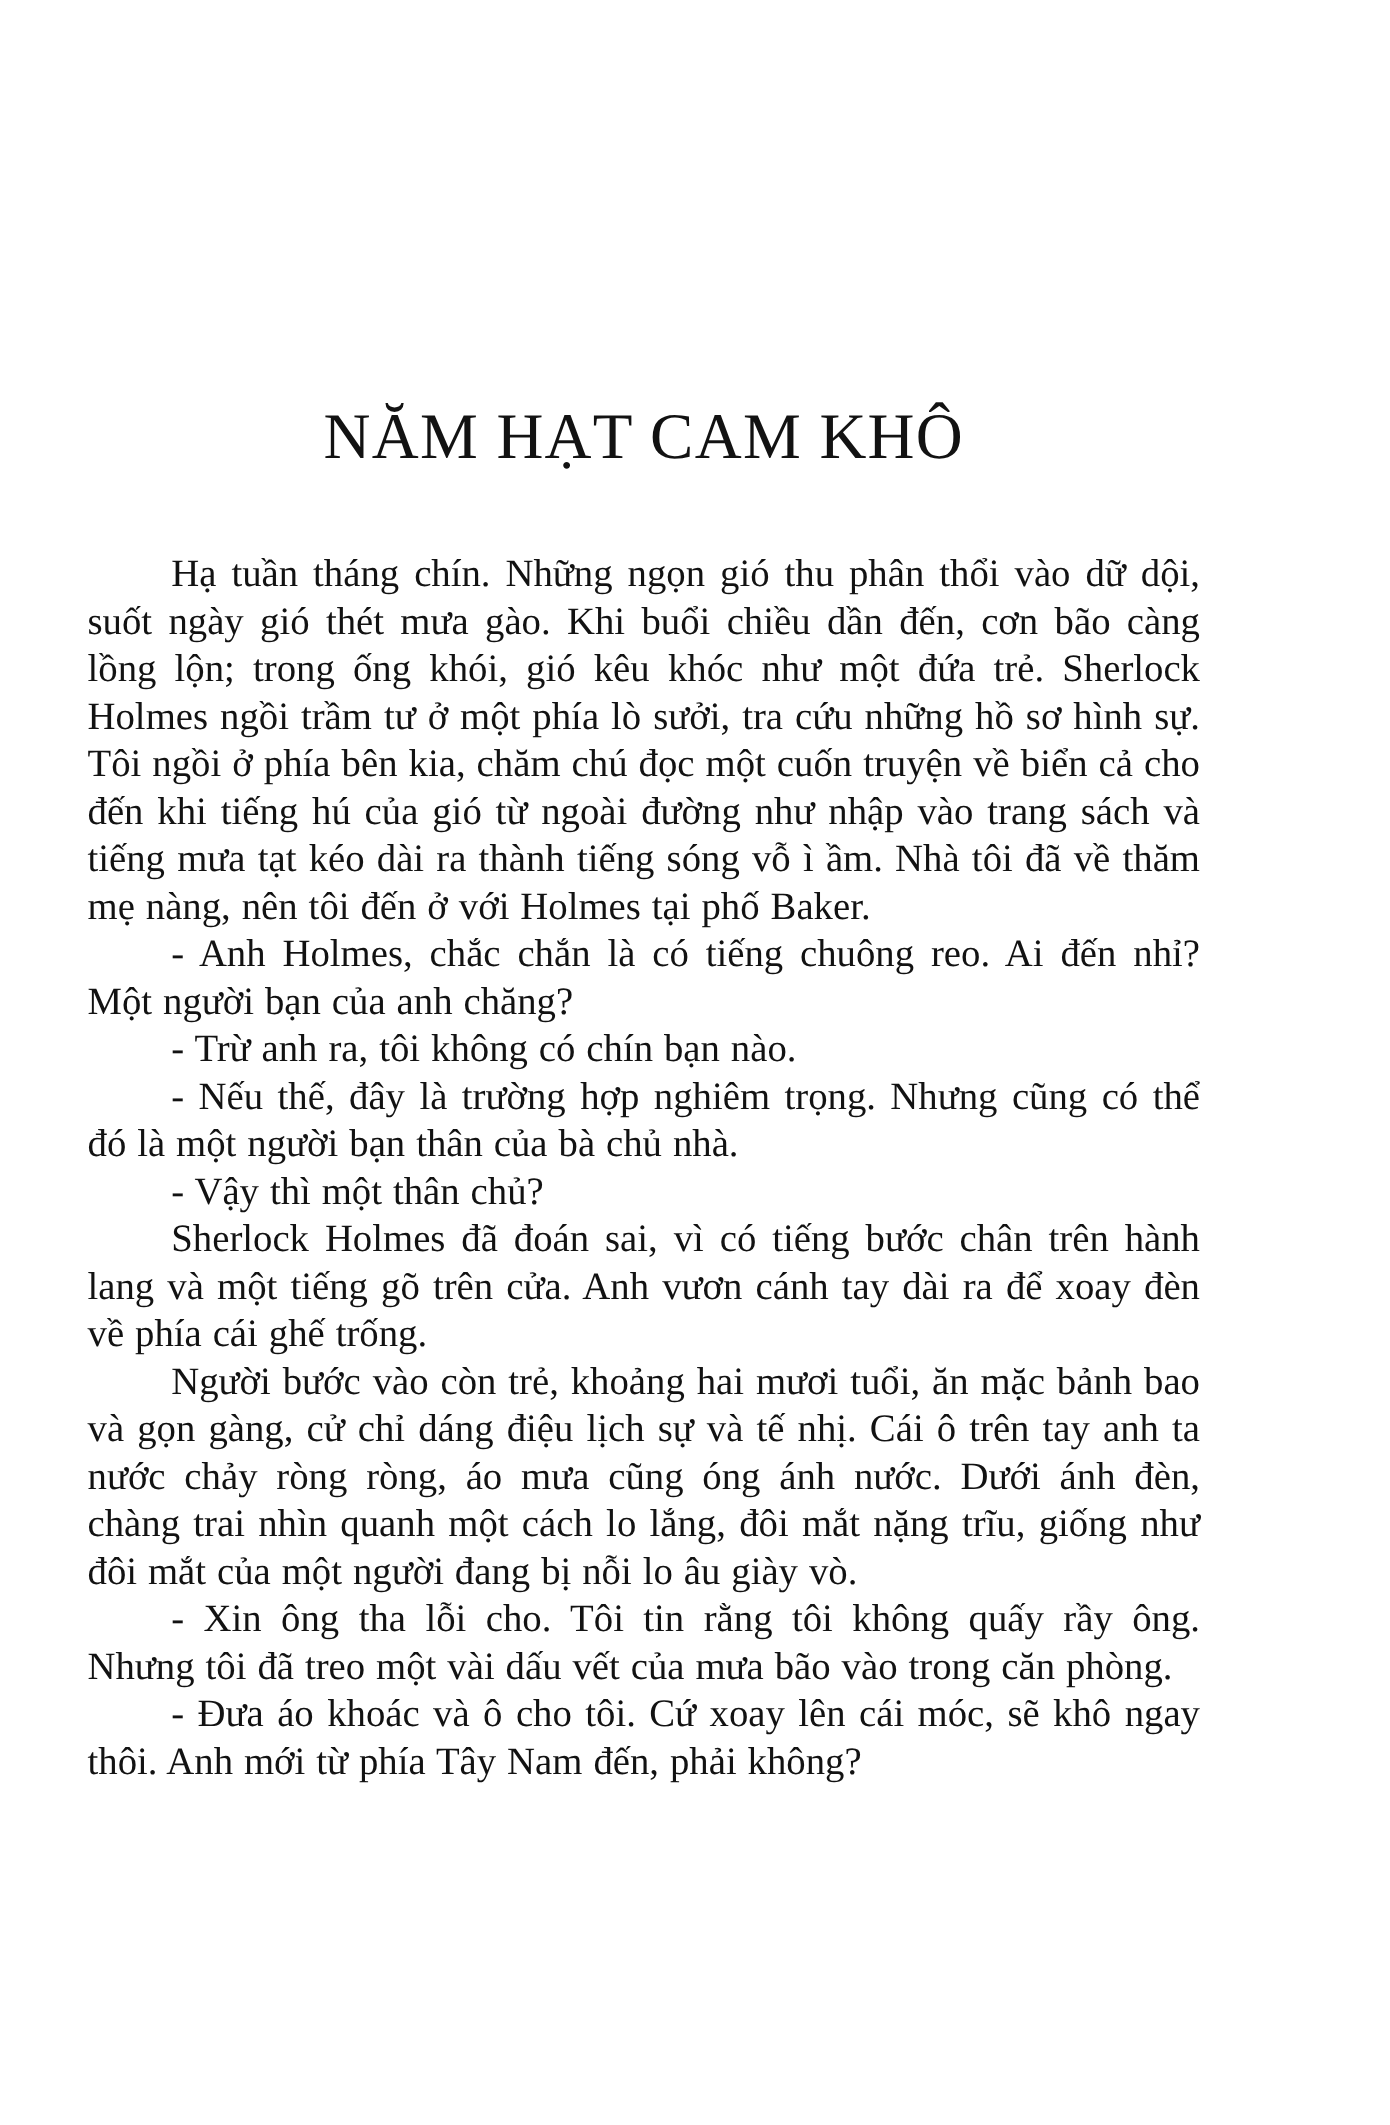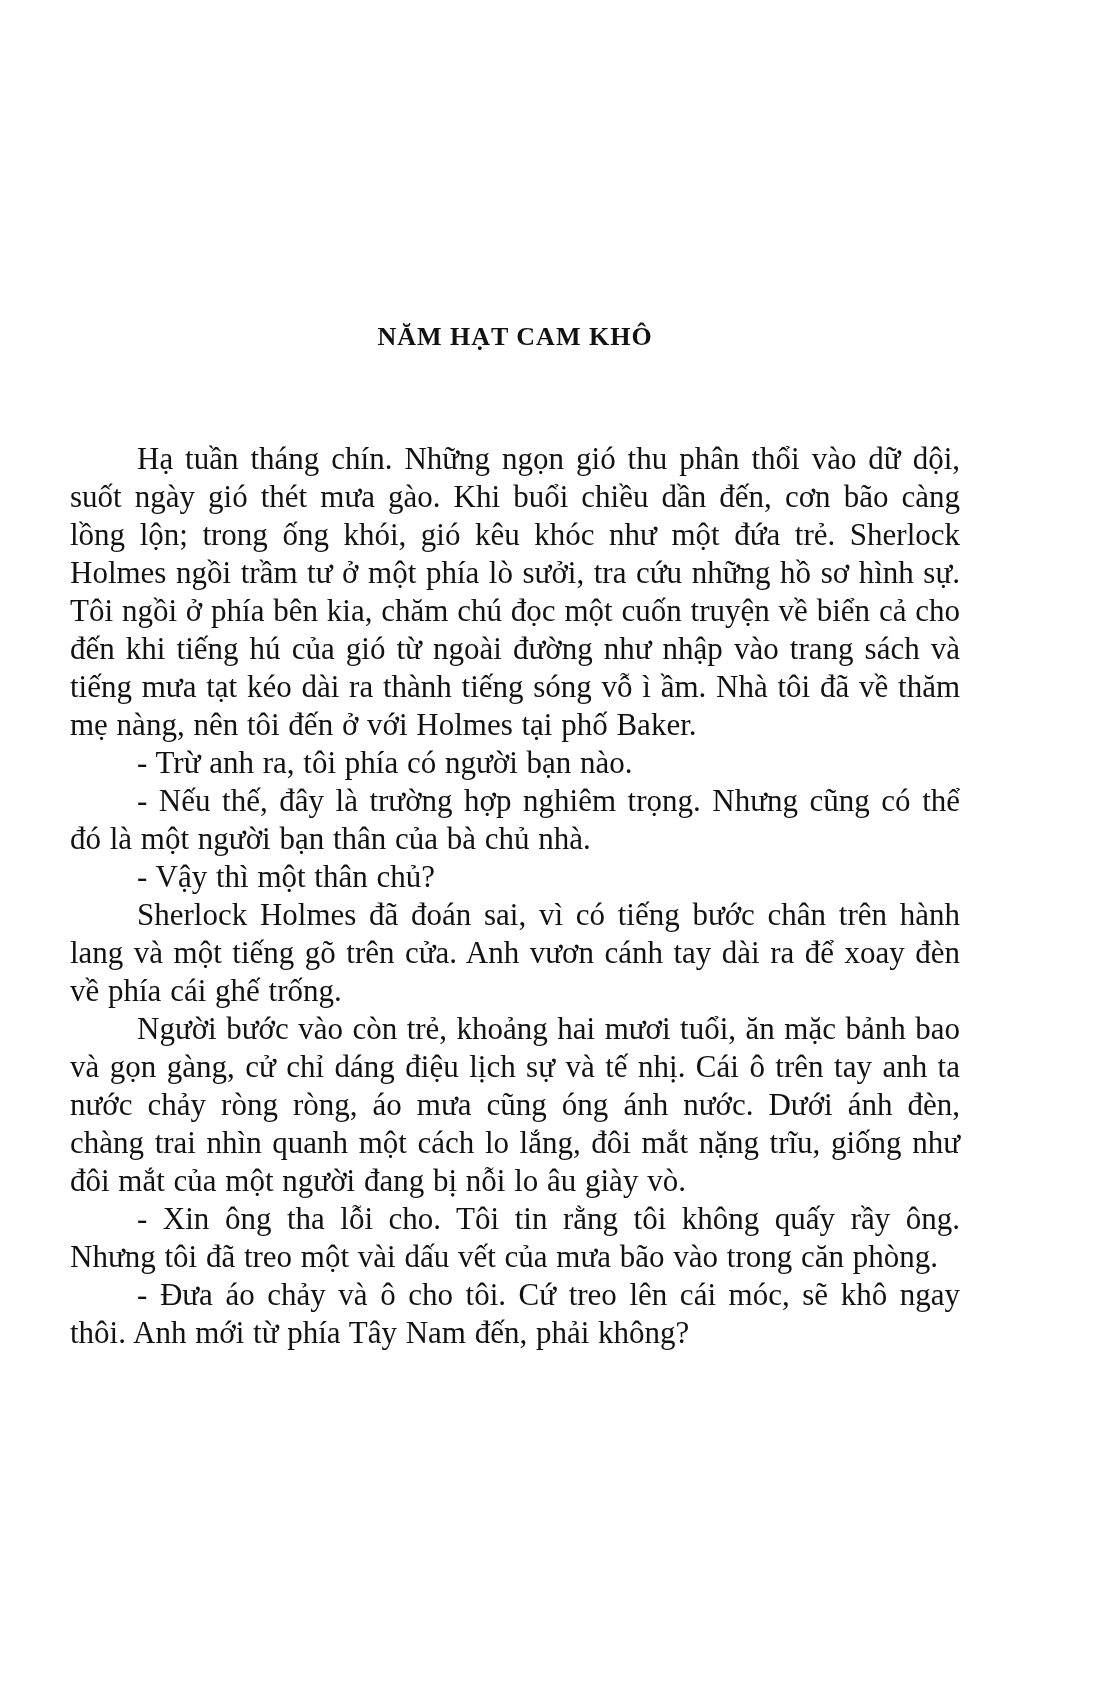--- a/index.html
+++ b/index.html
@@ -20,22 +20,22 @@
     inset: 0;
     background: #ffffff;
   }
   .page-title {
     position: absolute;
     top: 324px;
     left: 70px;
     width: 890px;
     margin: 0;
     text-align: center;
-    font-size: 26px;
-    font-weight: 700;
+    font-size: 52px;
+    font-weight: 400;
     letter-spacing: 1px;
     line-height: 1.0;
     color: #121212;
     white-space: nowrap;
   }
   .text-column {
     position: absolute;
     top: 440px;
     left: 70px;
     width: 890px;
@@ -50,21 +50,22 @@
   }
 </style>
 </head>
 <body>
 
 <div class="page">
   <h1 class="page-title">NĂM HẠT CAM KHÔ</h1>
 
   <div class="text-column">
     <p>Hạ tuần tháng chín. Những ngọn gió thu phân thổi vào dữ dội, suốt ngày gió thét mưa gào. Khi buổi chiều dần đến, cơn bão càng lồng lộn; trong ống khói, gió kêu khóc như một đứa trẻ. Sherlock Holmes ngồi trầm tư ở một phía lò sưởi, tra cứu những hồ sơ hình sự. Tôi ngồi ở phía bên kia, chăm chú đọc một cuốn truyện về biển cả cho đến khi tiếng hú của gió từ ngoài đường như nhập vào trang sách và tiếng mưa tạt kéo dài ra thành tiếng sóng vỗ ì ầm. Nhà tôi đã về thăm mẹ nàng, nên tôi đến ở với Holmes tại phố Baker.</p>
-    <p>- Trừ anh ra, tôi phía có người bạn nào.</p>
+    <p>- Anh Holmes, chắc chắn là có tiếng chuông reo. Ai đến nhỉ? Một người bạn của anh chăng?</p>
+    <p>- Trừ anh ra, tôi không có chín bạn nào.</p>
     <p>- Nếu thế, đây là trường hợp nghiêm trọng. Nhưng cũng có thể đó là một người bạn thân của bà chủ nhà.</p>
     <p>- Vậy thì một thân chủ?</p>
     <p>Sherlock Holmes đã đoán sai, vì có tiếng bước chân trên hành lang và một tiếng gõ trên cửa. Anh vươn cánh tay dài ra để xoay đèn về phía cái ghế trống.</p>
     <p>Người bước vào còn trẻ, khoảng hai mươi tuổi, ăn mặc bảnh bao và gọn gàng, cử chỉ dáng điệu lịch sự và tế nhị. Cái ô trên tay anh ta nước chảy ròng ròng, áo mưa cũng óng ánh nước. Dưới ánh đèn, chàng trai nhìn quanh một cách lo lắng, đôi mắt nặng trĩu, giống như đôi mắt của một người đang bị nỗi lo âu giày vò.</p>
     <p>- Xin ông tha lỗi cho. Tôi tin rằng tôi không quấy rầy ông. Nhưng tôi đã treo một vài dấu vết của mưa bão vào trong căn phòng.</p>
-    <p>- Đưa áo chảy và ô cho tôi. Cứ treo lên cái móc, sẽ khô ngay thôi. Anh mới từ phía Tây Nam đến, phải không?</p>
+    <p>- Đưa áo khoác và ô cho tôi. Cứ xoay lên cái móc, sẽ khô ngay thôi. Anh mới từ phía Tây Nam đến, phải không?</p>
   </div>
 </div>
 
 </body></html>

